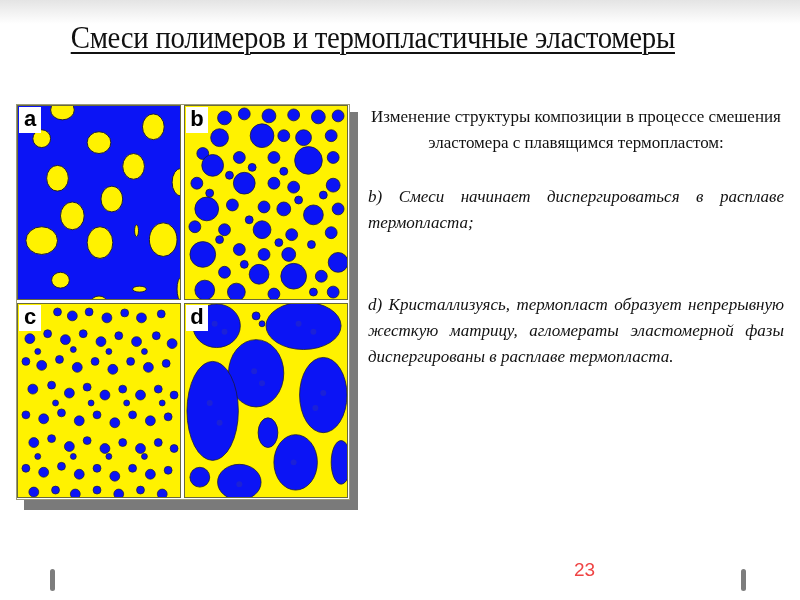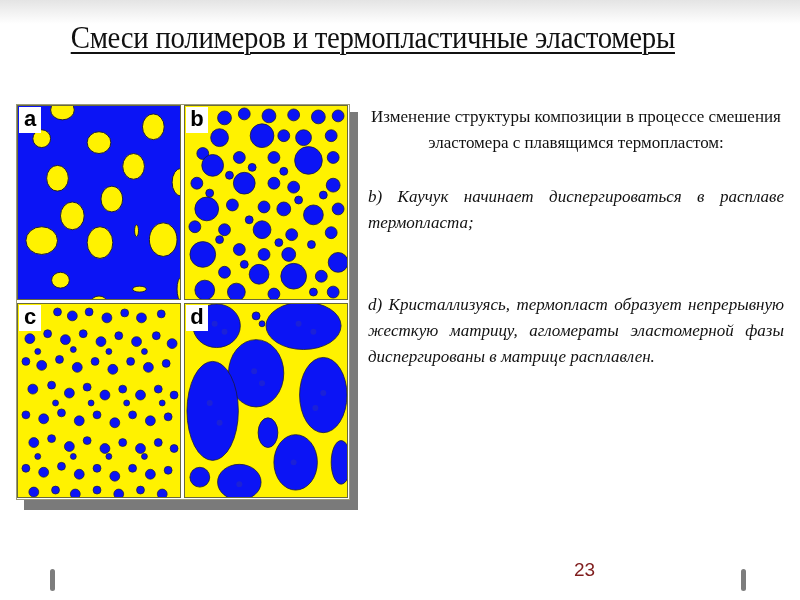--- a/index.html
+++ b/index.html
@@ -47,21 +47,21 @@
     position: absolute; left: 368px; top: 104px; width: 416px;
     font-size: 17px; line-height: 26px; color: #111;
   }
   .caption-head { text-align: center; }
   .caption-item {
     font-style: italic; text-align: justify; text-align-last: left;
   }
   .gap { height: 28px; }
   .page-number {
     position: absolute; left: 574px; top: 559px;
-    font-family: "Liberation Sans", sans-serif; font-size: 19px; color: #7f1d1d;
+    font-family: "Liberation Sans", sans-serif; font-size: 19px; color: #ef4444;
   }
   .pin {
     position: absolute; top: 569px; width: 5px; height: 22px;
     background: #7d7d7d; border-radius: 3px;
   }
 </style>
 </head>
 <body>
 
 <div class="top-band"></div>
@@ -281,22 +281,22 @@
           <circle cx="110" cy="160" r="3"></circle>
           <circle cx="55" cy="182" r="3"></circle>
       </g>
     </svg>
   </div>
 </div>
 
 <div class="caption">
   <div class="caption-head">Изменение структуры композиции в процессе смешения эластомера с плавящимся термопластом:</div>
   <div class="gap"></div>
-  <div class="caption-item">b) Каучук начинает диспергироваться в расплаве термопласта;</div>
+  <div class="caption-item">b) Смеси начинает диспергироваться в расплаве термопласта;</div>
   <div class="gap"></div>
   <div class="gap"></div>
-  <div class="caption-item">d) Кристаллизуясь, термопласт образует непрерывную жесткую матрицу, агломераты эластомерной фазы диспергированы в матрице расплавлен.</div>
+  <div class="caption-item">d) Кристаллизуясь, термопласт образует непрерывную жесткую матрицу, агломераты эластомерной фазы диспергированы в расплаве термопласта.</div>
 </div>
 
 <div class="page-number">23</div>
 
 <div class="pin" style="left:50px;"></div>
 <div class="pin" style="left:741px;"></div>
 
 </body></html>

